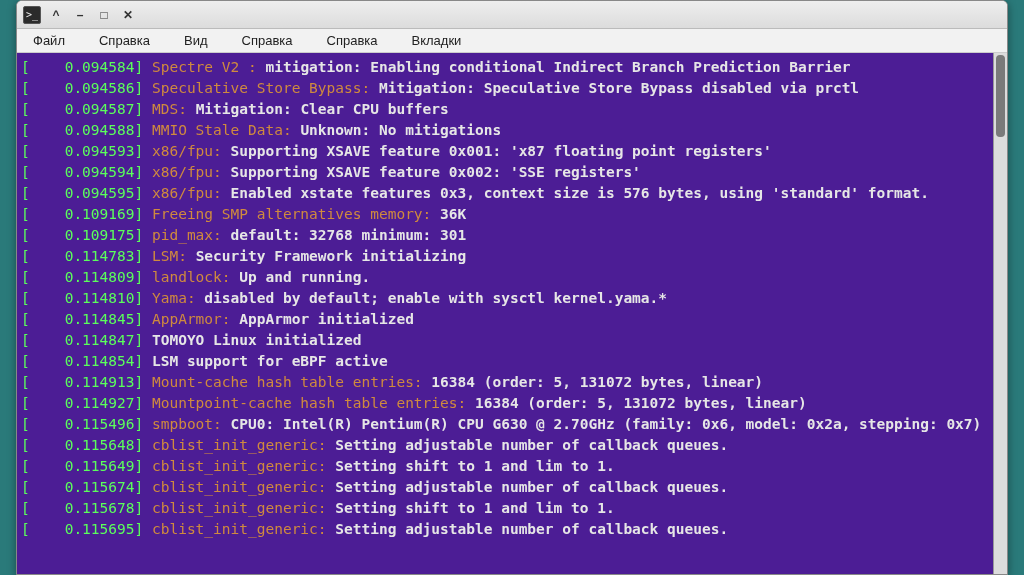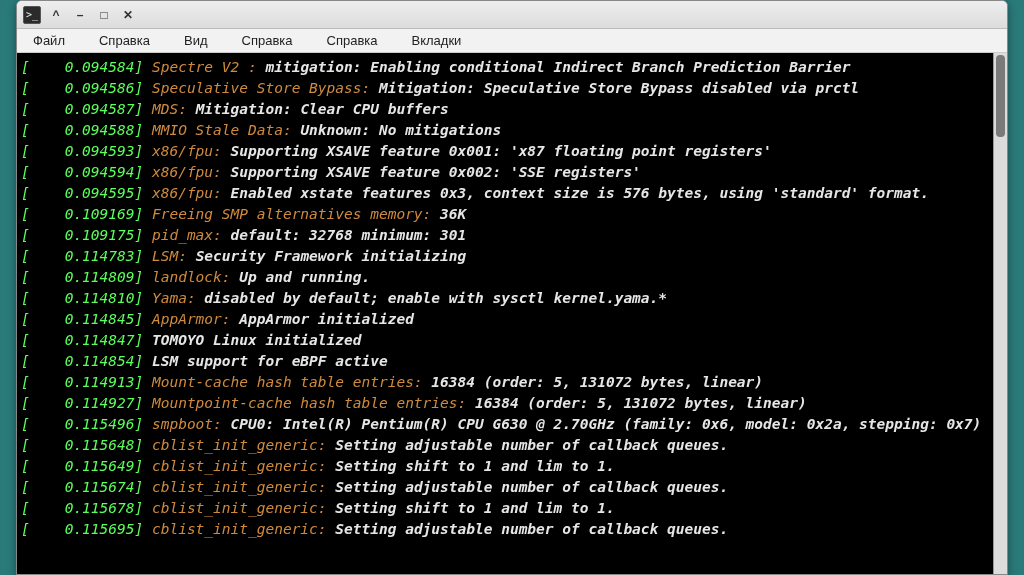--- a/index.html
+++ b/index.html
@@ -47,23 +47,22 @@
     height: 24px;
     background: #f2f2f2;
     border-bottom: 1px solid #ccc;
     display: flex; align-items: center;
     padding: 0 6px; gap: 14px;
     font-size: 13px;
   }
   .menuitem { padding: 2px 10px; color: #222; cursor: pointer; border-radius: 3px;}
   .termwrap {
     flex: 1; display: flex;
-    background: #000000;
+    background: #4c1d95;
     overflow: hidden;
-    font-style: italic;
   }
   .terminal {
     flex: 1;
     padding: 4px 6px 4px 4px;
     font-family: "DejaVu Sans Mono","Liberation Mono",Consolas,monospace;
     font-size: 14.5px;
     line-height: 21px;
     color: #e6e6e6;
     white-space: pre;
     overflow: hidden;

